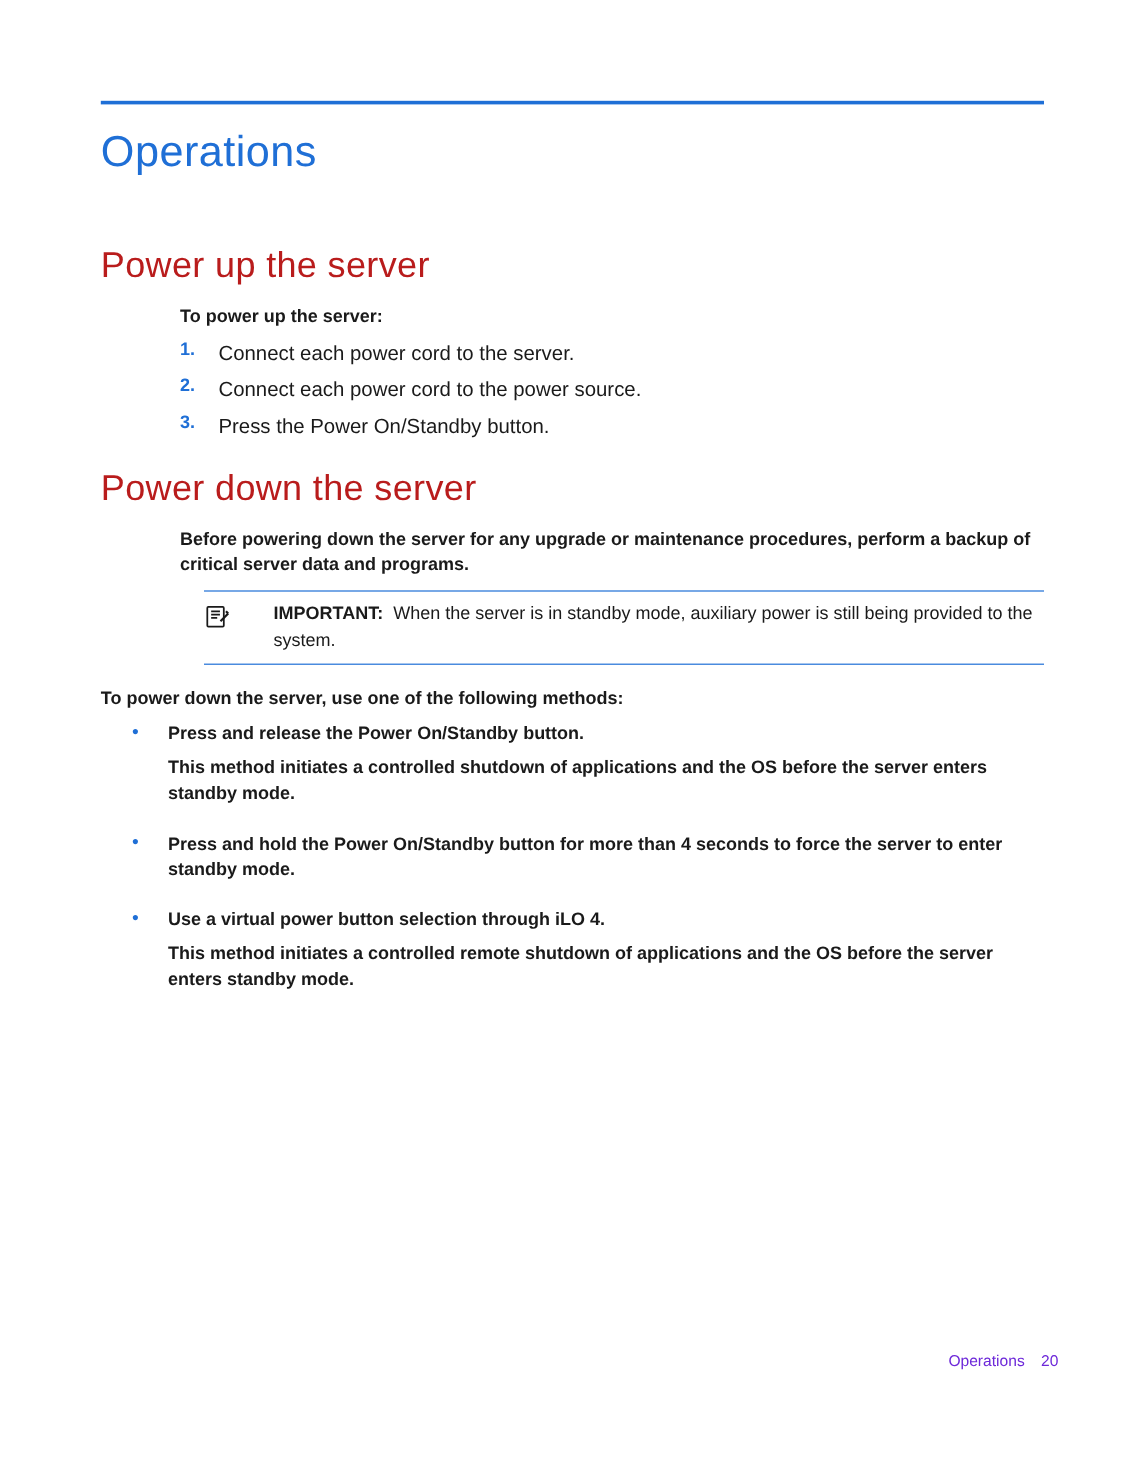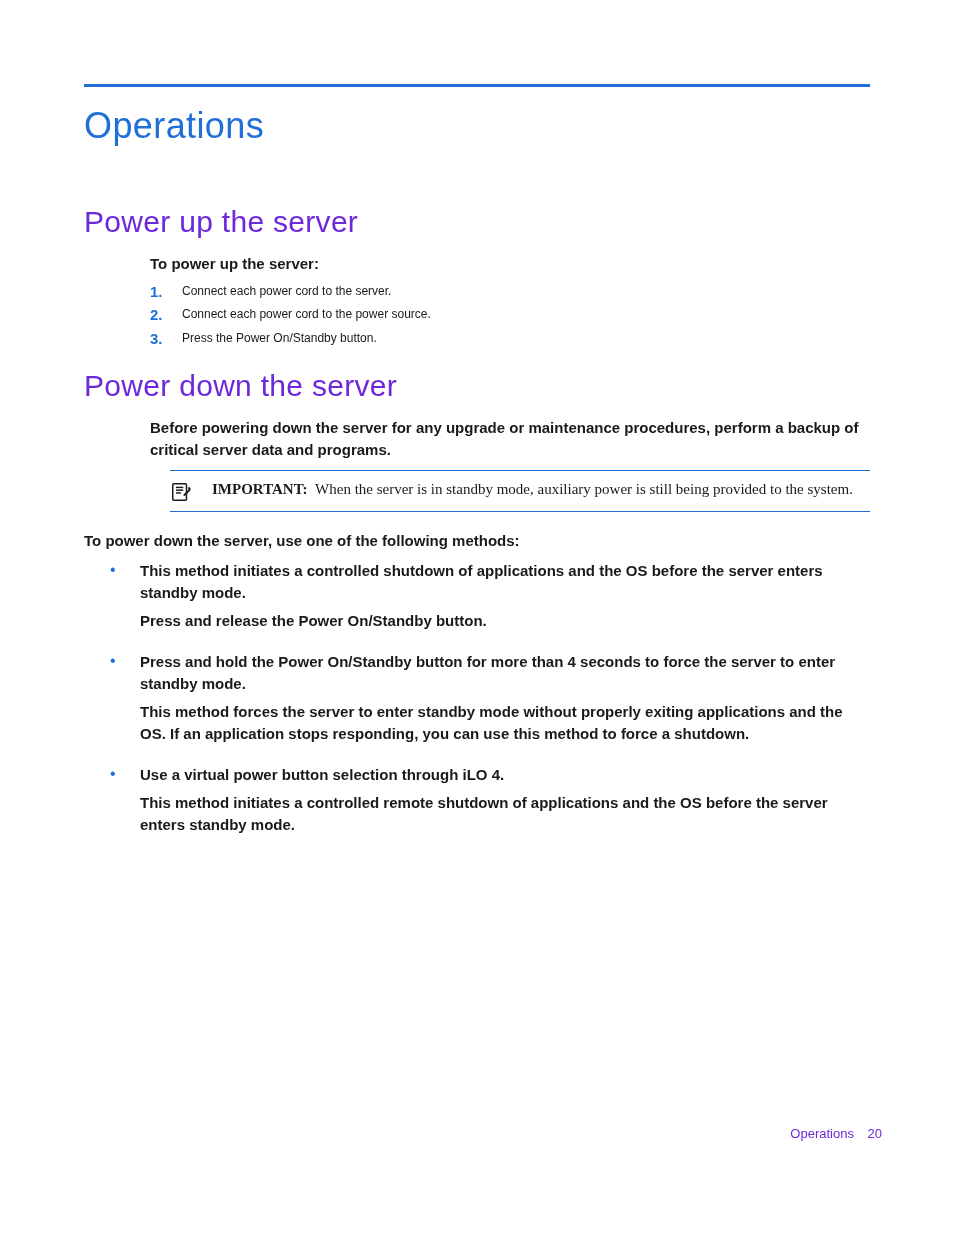--- a/index.html
+++ b/index.html
@@ -1,33 +1,33 @@
 <!DOCTYPE html>
 <html><head>
 <meta charset="utf-8">
 <style>
   * { box-sizing: border-box; margin: 0; padding: 0; }
   html, body { width: 954px; height: 1235px; background: #fff; font-family: Arial, Helvetica, sans-serif; color: #1a1a1a; }
   .page { position: relative; width: 954px; height: 1193px; padding: 84px 84px 0 84px; }
   .top-rule { border: none; border-top: 3px solid #1f6fd6; margin-bottom: 18px; }
   h1.chapter { font-size: 36px; font-weight: 400; color: #1f6fd6; letter-spacing: 0.4px; margin-bottom: 58px; }
-  h2.section { font-size: 30px; font-weight: 400; color: #6d28d9; letter-spacing: 0.3px; margin-bottom: 14px; }
+  h2.section { font-size: 30px; font-weight: 400; color: #b91c1c; letter-spacing: 0.3px; margin-bottom: 14px; }
   .body-indent { margin-left: 66px; }
   p { font-size: 15px; line-height: 1.45; margin-bottom: 8px; font-weight: bold; }
   ol.numbered { list-style: none; margin: 4px 0 18px 0; }
   ol.numbered > li { display: flex; gap: 14px; margin-bottom: 6px; }
   ol.numbered > li .num { color: #1f6fd6; font-weight: 700; font-size: 15px; min-width: 18px; }
-  ol.numbered > li .txt { font-size: 12px; line-height: 1.45; flex: 1; }
+  ol.numbered > li .txt { font-size: 17px; line-height: 1.45; flex: 1; }
   ol.numbered > li .sub { margin-top: 6px; }
   ul.bulleted { list-style: none; margin: 6px 0 12px 0; }
   ul.bulleted > li { display: flex; gap: 18px; margin-bottom: 14px; }
   ul.bulleted > li .bullet { color: #1f6fd6; font-size: 16px; line-height: 1.3; min-width: 12px; }
   ul.bulleted > li .content { flex: 1; }
   ul.bulleted > li .content p { margin-bottom: 6px; }
-  .note-box { border-top: 1.5px solid #1f6fd6; border-bottom: 1.5px solid #1f6fd6; margin: 10px 0 18px 20px; padding: 8px 4px 8px 0; display: flex; gap: 18px; font-family: Liberation Serif, serif; }
+  .note-box { border-top: 1.5px solid #1f6fd6; border-bottom: 1.5px solid #1f6fd6; margin: 10px 0 18px 20px; padding: 8px 4px 8px 0; display: flex; gap: 34px; }
   .note-icon { width: 24px; display:flex; align-items:flex-start; padding-top:2px;}
   .note-text { flex: 1; font-size: 15px; line-height: 1.45; }
   .note-text b { font-weight: 700; }
   .footer { position: absolute; bottom: 52px; right: 72px; font-size: 13px; color: #6d28d9; }
   .footer .sect { margin-right: 10px; }
   h2.section.second { margin-top: 22px; }
 </style>
 </head>
 <body>
 
@@ -75,29 +75,28 @@
         <b>IMPORTANT:</b>&nbsp;&nbsp;<span>When the server is in standby mode, auxiliary power is still being provided to the system.</span>
       </span>
     </div>
 
     <p style="margin-left:-66px">To power down the server, use one of the following methods:</p>
 
     <ul class="bulleted" style="margin-left:-66px; padding-left:66px;">
       <li style="margin-left:-40px;">
         <span class="bullet">•</span>
         <div class="content">
+          <p>Press and release the Power On/Standby button.</p>
           <p>This method initiates a controlled shutdown of applications and the OS before the server enters standby mode.</p>
-          <p>Press and release the Power On/Standby button.</p>
         </div>
       </li>
       <li style="margin-left:-40px;">
         <span class="bullet">•</span>
         <div class="content">
           <p>Press and hold the Power On/Standby button for more than 4 seconds to force the server to enter standby mode.</p>
-          <p>This method forces the server to enter standby mode without properly exiting applications and the OS. If an application stops responding, you can use this method to force a shutdown.</p>
         </div>
       </li>
       <li style="margin-left:-40px;">
         <span class="bullet">•</span>
         <div class="content">
           <p>Use a virtual power button selection through iLO 4.</p>
           <p>This method initiates a controlled remote shutdown of applications and the OS before the server enters standby mode.</p>
         </div>
       </li>
     </ul>

